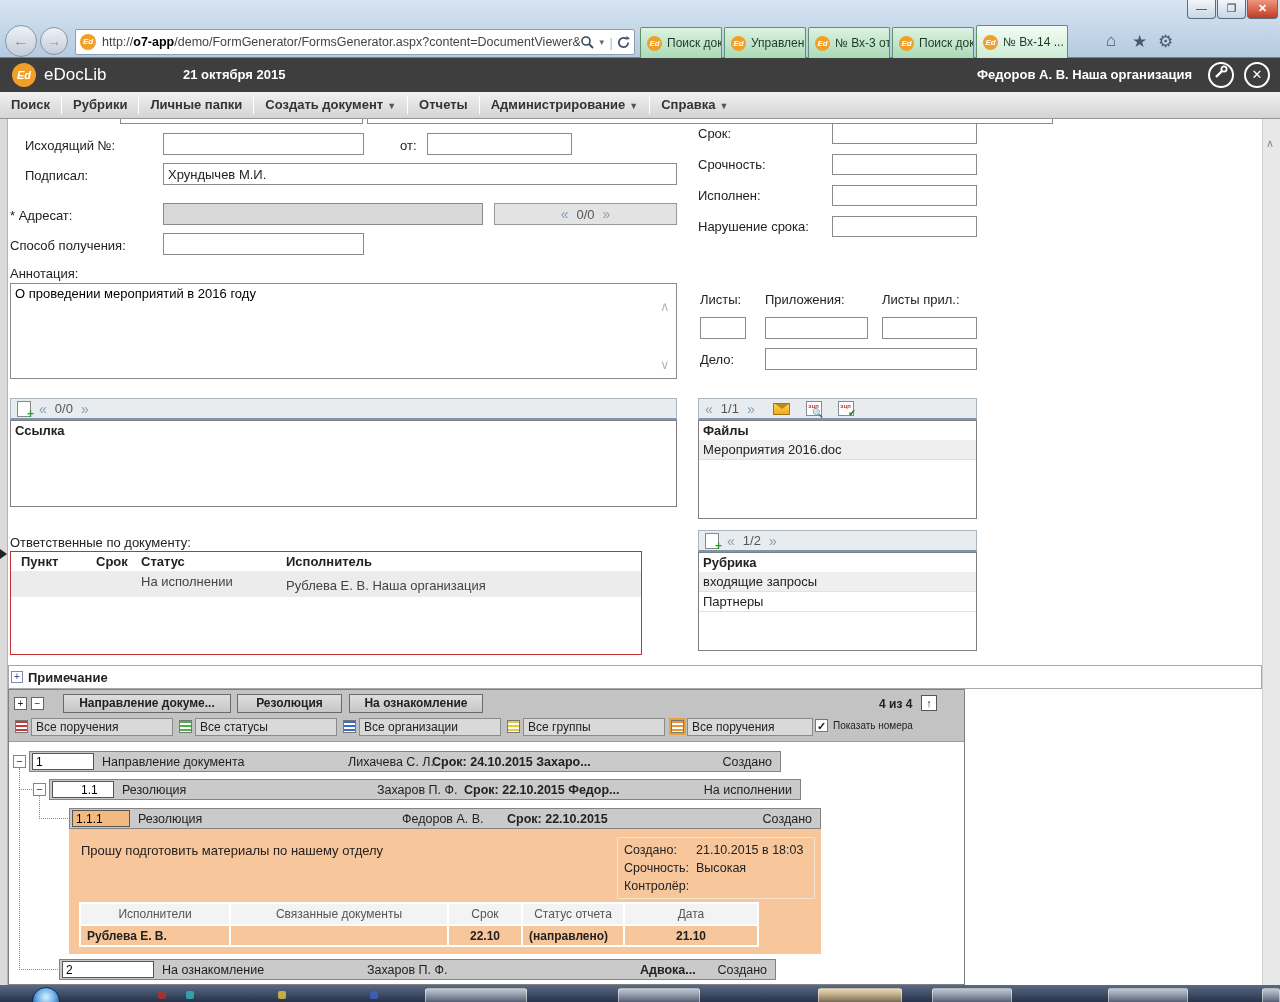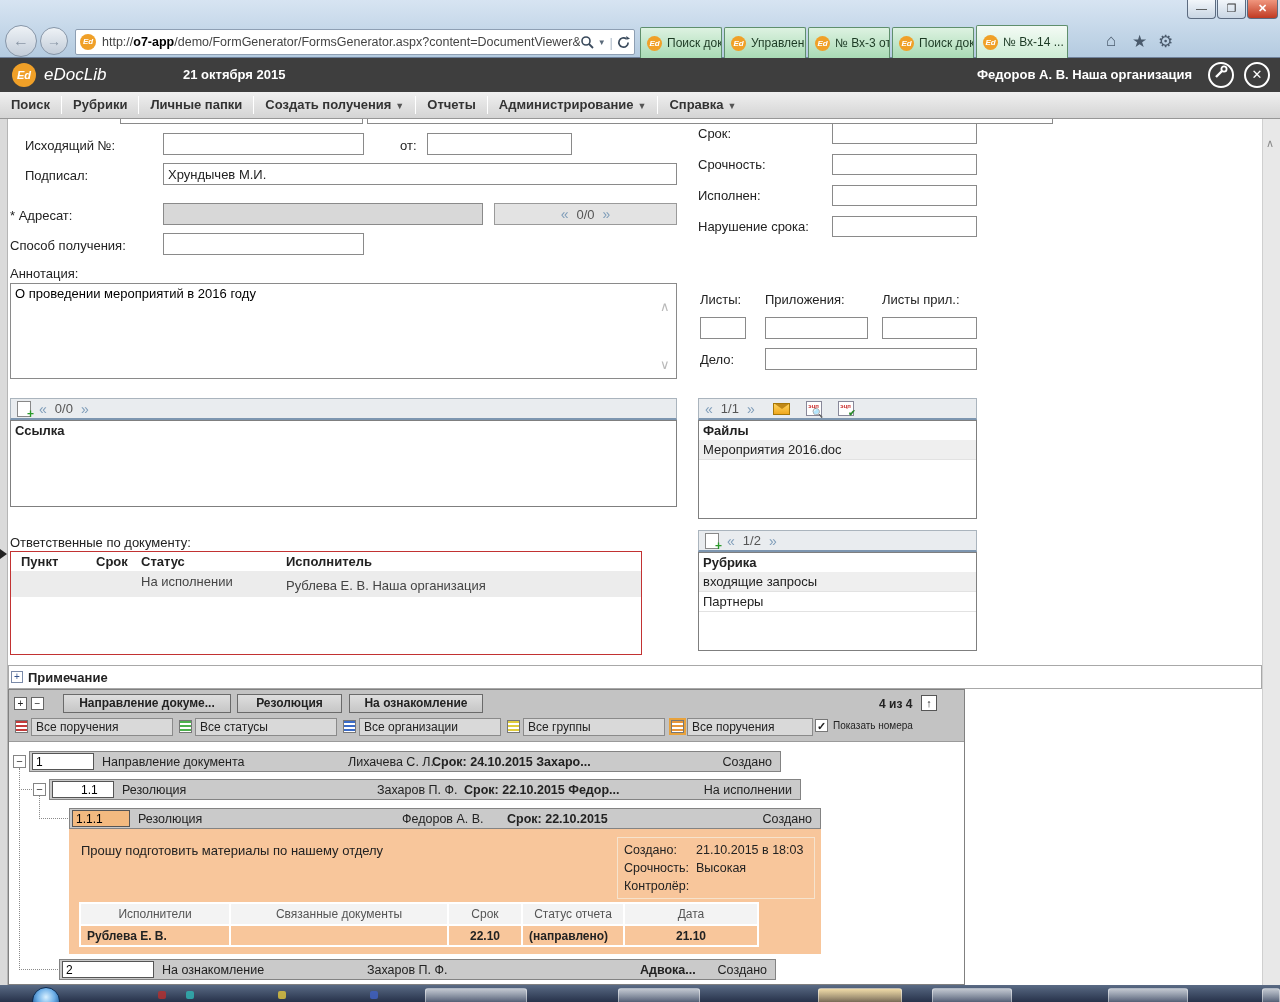--- a/index.html
+++ b/index.html
@@ -143,40 +143,40 @@
       <span>№ Вх-14 ...</span>
     </div>
 
   <div class="chromeicon" style="left:1106px">⌂</div>
   <div class="chromeicon" style="left:1132px">★</div>
   <div class="chromeicon" style="left:1158px">⚙</div>
 </div>
 
 <div class="appbar">
   <div class="logo">Ed</div>
-  <span class="abs" style="left:44px;top:7px;font-style:italic;font-size:17px">eDocLib</span>
+  <span class="abs" style="left:44px;top:7px;font-size:17px">eDocLib</span>
   <span class="abs" style="left:183px;top:9px;font-weight:bold">21 октября 2015</span>
   <span class="abs" style="right:88px;top:9px;font-weight:bold">Федоров А. В. Наша организация</span>
   <div class="circbtn" style="right:46px">
     <svg width="14" height="14" viewBox="0 0 14 14">
         <path d="M2 12 L8 6" stroke="#fff" stroke-width="2.4"></path>
         <circle cx="10" cy="4" r="2.6" fill="none" stroke="#fff" stroke-width="1.8"></circle>
       </svg>
   </div>
   <div class="circbtn" style="right:10px">✕</div>
 </div>
 
 <div class="menubar">
   <div class="mitem">Поиск</div>
     <div class="msep"></div>
   <div class="mitem">Рубрики</div>
     <div class="msep"></div>
   <div class="mitem">Личные папки</div>
     <div class="msep"></div>
-  <div class="mitem"><span>Создать получения</span><span class="caret">▼</span></div>
+  <div class="mitem"><span>Создать документ</span><span class="caret">▼</span></div>
     <div class="msep"></div>
   <div class="mitem">Отчеты</div>
     <div class="msep"></div>
   <div class="mitem"><span>Администрирование</span><span class="caret">▼</span></div>
     <div class="msep"></div>
   <div class="mitem"><span>Справка</span><span class="caret">▼</span></div>
   <span class="abs" style="left:905px;top:97px">Поиск</span>
   <input class="flatinput abs" style="left: 945px; top: 95px; width: 130px;" value="">
   <span class="abs" style="left:1082px;top:97px">по:</span>
   <input class="flatinput abs" style="left: 1105px; top: 95px; width: 133px;" value="номеру">

